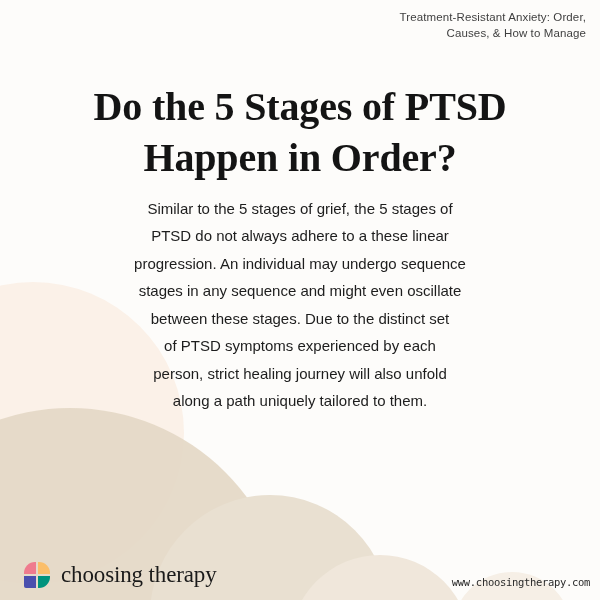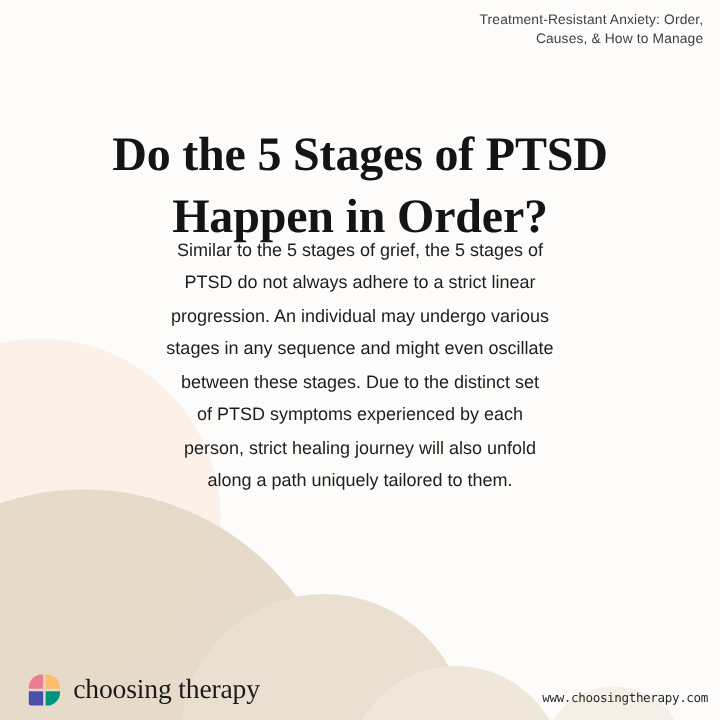--- a/index.html
+++ b/index.html
@@ -77,21 +77,21 @@
     color: #3f3f3f;
     letter-spacing: 0.01em;
   }
   #kicker .kicker-line {
     display: block;
   }
 
   
   #headline {
     position: absolute;
-    top: 76px;
+    top: 54px;
     left: 40px;
     width: 520px;
     text-align: center;
     font-family: "Liberation Serif", "DejaVu Serif", serif;
     font-weight: bold;
     font-size: 40px;
     line-height: 1.28;
     color: #141414;
     letter-spacing: -0.004em;
   }
@@ -177,22 +177,22 @@
     <span class="kicker-line">Causes, &amp; How to Manage</span>
   </div>
 
   <h1 id="headline">
     <span class="hl-line">Do the 5 Stages of PTSD</span>
     <span class="hl-line">Happen in Order?</span>
   </h1>
 
   <div id="body-copy">
     <span class="copy-line">Similar to the 5 stages of grief, the 5 stages of</span>
-    <span class="copy-line">PTSD do not always adhere to a strict linear</span>
-    <span class="copy-line">progression. An individual may undergo various</span>
+    <span class="copy-line">PTSD do not always adhere to a these linear</span>
+    <span class="copy-line">progression. An individual may undergo sequence</span>
     <span class="copy-line">stages in any sequence and might even oscillate</span>
     <span class="copy-line">between these stages. Due to the distinct set</span>
     <span class="copy-line">of PTSD symptoms experienced by each</span>
     <span class="copy-line">person, strict healing journey will also unfold</span>
     <span class="copy-line">along a path uniquely tailored to them.</span>
   </div>
 
   <div id="brand">
     <span id="brand-mark">
       <i class="q-tl"></i>

